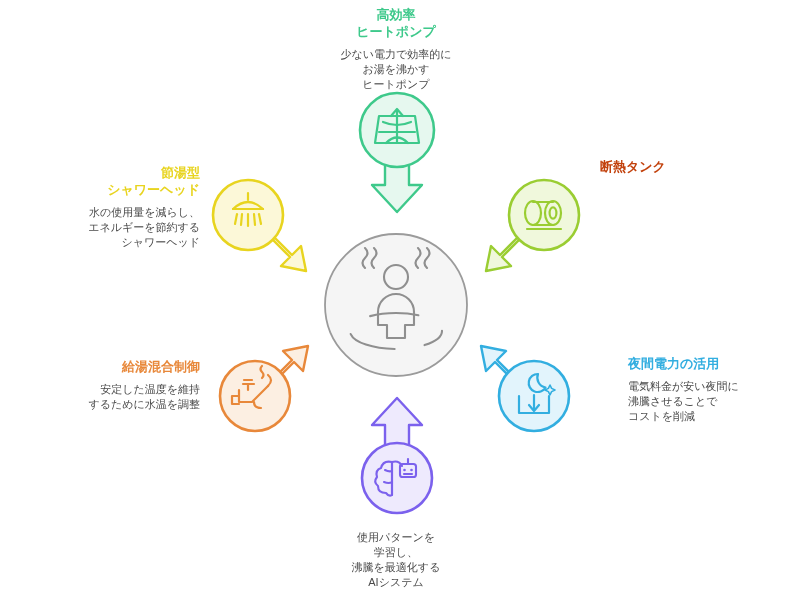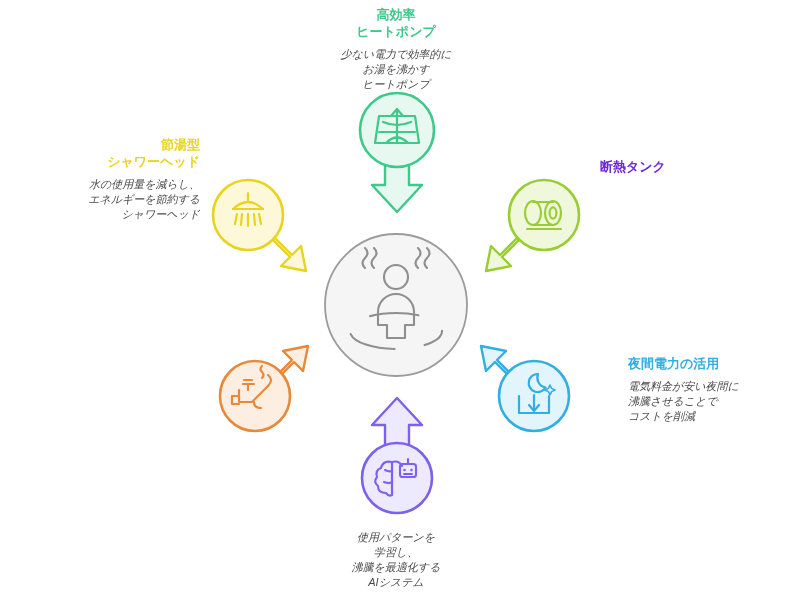--- a/index.html
+++ b/index.html
@@ -14,33 +14,33 @@
   #canvas{position:absolute;inset:0;width:792px;height:492px;}
   .svg-layer{position:absolute;left:0;top:0;width:792px;height:608px;}
 
   .txtblock{position:absolute;}
   .heading{
     font-size:13px;font-weight:bold;line-height:17px;
     margin:0 0 7px 0;white-space:pre-line;
   }
   .body{
     font-size:11px;line-height:15px;color:#4a4a4a;
-    white-space:pre-line;font-weight:normal;font-style:italic;
+    white-space:pre-line;font-weight:normal;
   }
   .al-center{text-align:center;}
   .al-right{text-align:right;}
   .al-left{text-align:left;}
 
   
   #blk-heatpump{left:296px;top:6px;width:200px;}
   #blk-tank{left:600px;top:158px;width:180px;}
   #blk-night{left:628px;top:355px;width:180px;}
   #blk-ai{left:296px;top:530px;width:200px;}
   #blk-mixing{left:20px;top:358px;width:180px;}
-  #blk-shower{left:20px;top:136px;width:180px;}
+  #blk-shower{left:20px;top:164px;width:180px;}
 </style>
 </head>
 <body>
 
 <div id="canvas">
 
   <svg class="svg-layer" viewBox="0 0 792 608">
 
     <g>
 
@@ -146,38 +146,41 @@
 
   <div class="txtblock al-center" id="blk-heatpump">
     <div class="heading" style="color:#3ec98b">高効率
 ヒートポンプ</div>
     <div class="body">少ない電力で効率的に
 お湯を沸かす
 ヒートポンプ</div>
   </div>
 
   <div class="txtblock al-left" id="blk-tank">
-    <div class="heading" style="color:#6d28d9">断熱タンク</div>
+    <div class="heading" style="color:#c2410c">断熱タンク</div>
   </div>
 
   <div class="txtblock al-left" id="blk-night">
     <div class="heading" style="color:#32aee0">夜間電力の活用</div>
     <div class="body">電気料金が安い夜間に
 沸騰させることで
 コストを削減</div>
   </div>
 
   <div class="txtblock al-center" id="blk-ai">
     <div class="body">使用パターンを
 学習し、
 沸騰を最適化する
 AIシステム</div>
   </div>
 
   <div class="txtblock al-right" id="blk-mixing">
+    <div class="heading" style="color:#e8883a">給湯混合制御</div>
+    <div class="body">安定した温度を維持
+するために水温を調整</div>
   </div>
 
   <div class="txtblock al-right" id="blk-shower">
     <div class="heading" style="color:#e8d41f">節湯型
 シャワーヘッド</div>
     <div class="body">水の使用量を減らし、
 エネルギーを節約する
 シャワーヘッド</div>
   </div>
 

